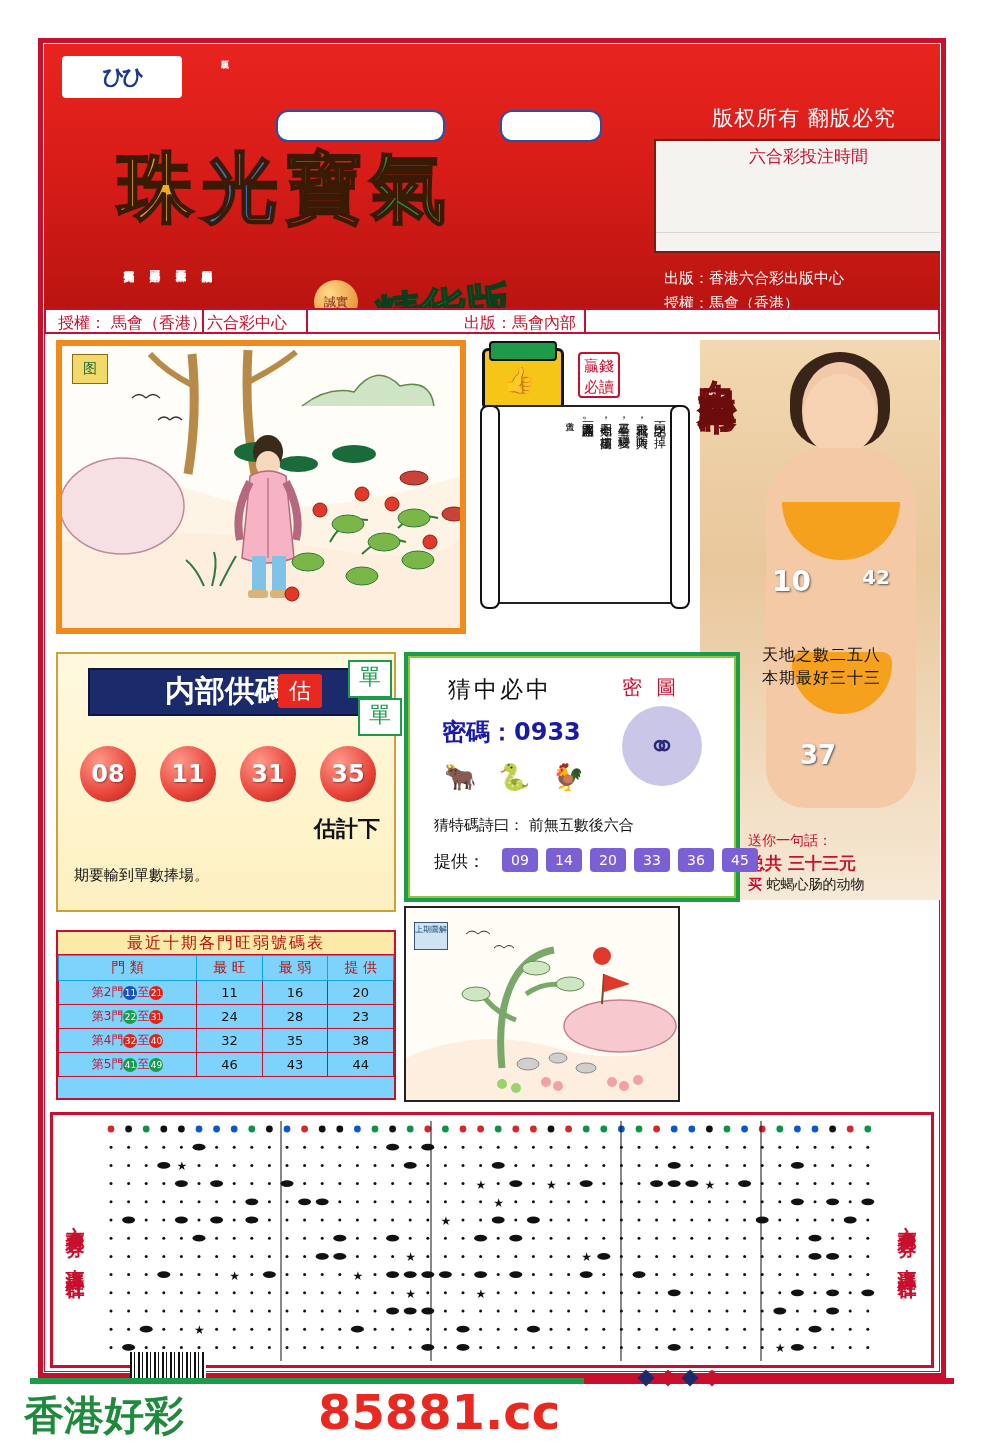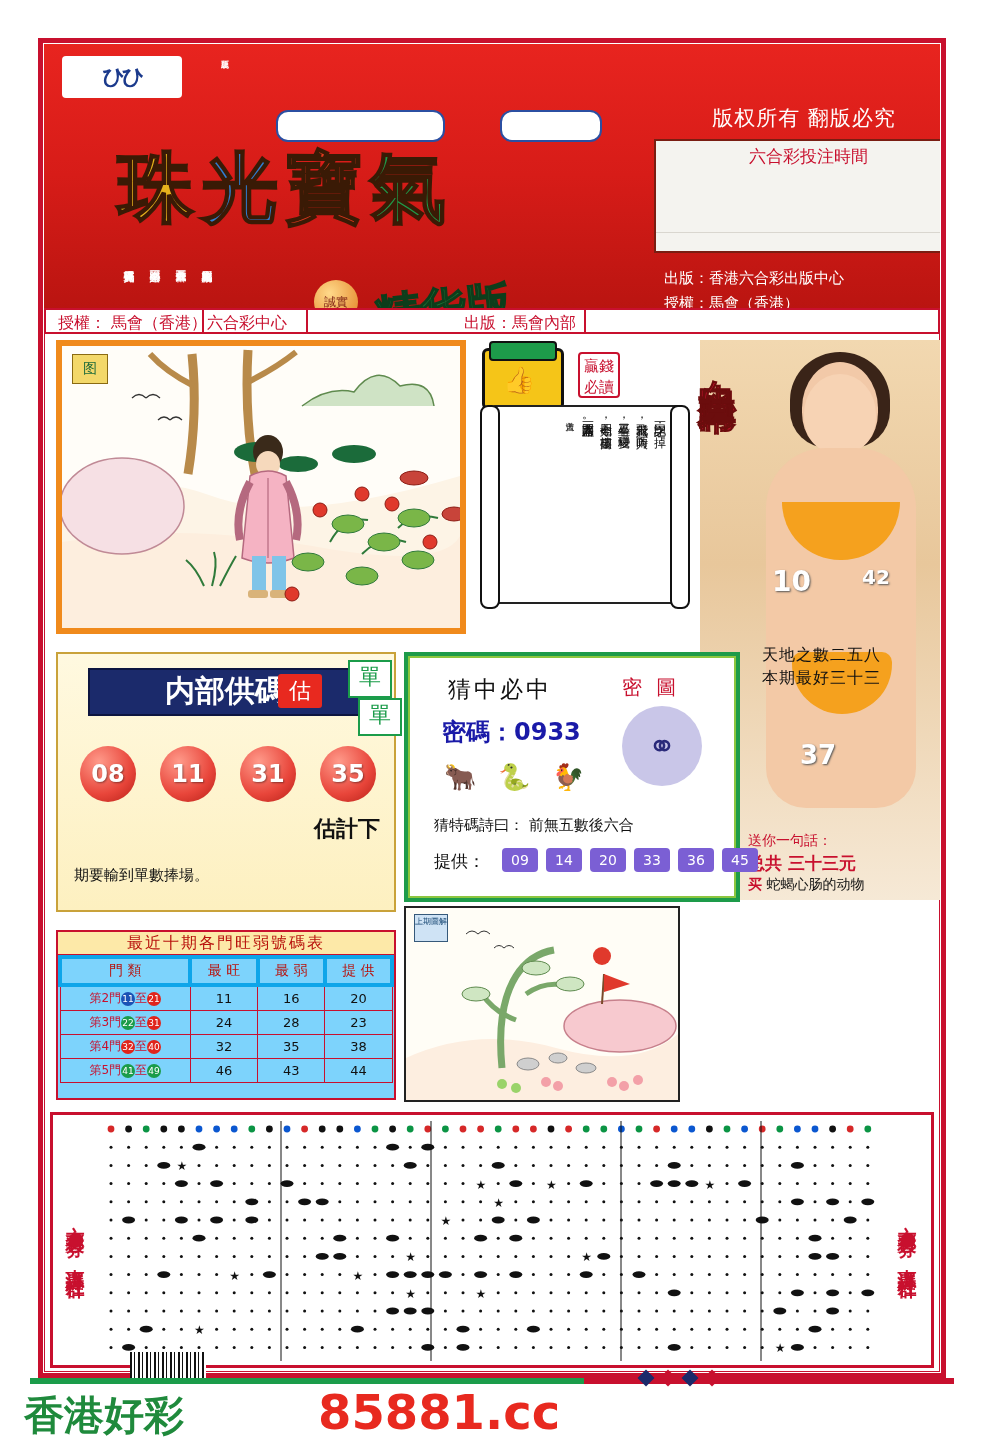--- a/index.html
+++ b/index.html
@@ -238,34 +238,34 @@
   
   .stats{
     position:absolute;left:56px;top:930px;width:340px;height:170px;
     background:#7dd3fc;border:2px solid #c8102e;box-sizing:border-box;
   }
   .stats-title{
     height:22px;background:#fde9a8;color:#b8120c;font-size:16px;text-align:center;line-height:22px;
     border-bottom:1px solid #c8102e;letter-spacing:2px;
   }
   table.st{width:100%;border-collapse:collapse;font-size:13px;}
-  table.st th{color:#b8120c;font-weight:normal;border:4px solid #0ea5e9;height:22px;font-size:14px;}
+  table.st th{color:#b8120c;font-weight:normal;border:1px solid #0ea5e9;height:22px;font-size:14px;}
   table.st td{border:1px solid #c8102e;height:21px;text-align:center;color:#111;}
   table.st td.lbl{color:#c8102e;font-size:12px;}
   .minib{display:inline-block;width:14px;height:14px;border-radius:50%;color:#fff;font-size:9px;line-height:14px;text-align:center;vertical-align:middle;}
   .b-red{background:#e0241c;}
   .b-blue{background:#1b52b5;}
   .b-green{background:#1b9c4a;border-radius:7px;}
 
   
   .illus2{
     position:absolute;left:404px;top:906px;width:276px;height:196px;
     border:2px solid #222;background:#fffdf6;box-sizing:border-box;overflow:hidden;
   }
-  .illus2-stamp{position:absolute;left:8px;top:6px;width:32px;height:26px;background:#cfe3f5;border:1px solid #36597a;font-size:8px;color:#1b4a75;text-align:center;line-height:13px;}
+  .illus2-stamp{position:absolute;left:8px;top:14px;width:32px;height:26px;background:#cfe3f5;border:1px solid #36597a;font-size:8px;color:#1b4a75;text-align:center;line-height:13px;}
 
   
   .grid{
     position:absolute;left:50px;top:1112px;width:884px;height:256px;
     background:#fff;border:3px solid #c8102e;box-sizing:border-box;
   }
   .grid-side{
     position:absolute;top:0;width:46px;height:100%;
     writing-mode:vertical-rl;font-size:19px;color:#c8102e;text-align:center;
     line-height:46px;letter-spacing:4px;font-weight:bold;

